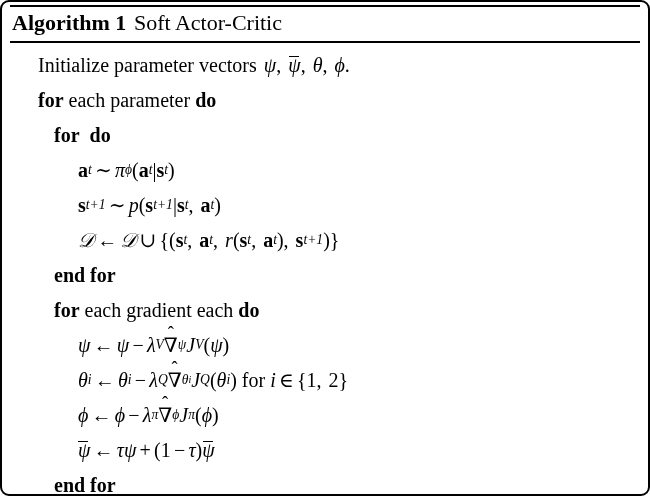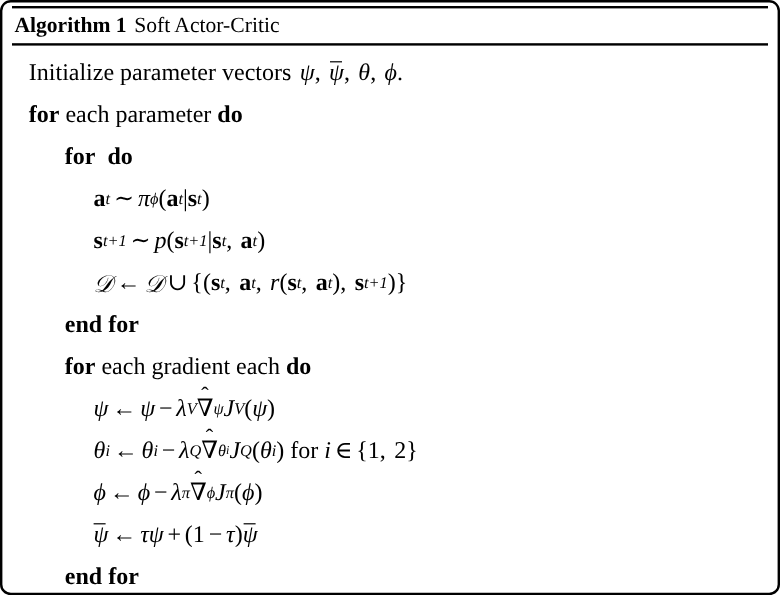--- a/index.html
+++ b/index.html
@@ -29,42 +29,42 @@
   .rule {
     height: 0;
     border-top: 2px solid #000000;
     margin: 0 8px;
   }
   .rule-top    { margin-top: 3px; }
   .rule-mid    { margin-top: 2px; }
 
   .title-line {
     padding: 4px 1px 3px 10px;
-    font-size: 18px;
+    font-size: 22px;
     line-height: 1.12;
     white-space: nowrap;
   }
   .title-line .alg-label { font-weight: bold; }
   .title-line .alg-name  { font-weight: normal; }
 
   .body-lines {
     padding: 5px 0 0 0;
   }
 
   .line {
     font-size: 20px;
     line-height: 1.0;
     height: 35px;
     white-space: nowrap;
     display: flex;
     align-items: center;
   }
 
   
-  .ind0 { padding-left: 22px; }
+  .ind0 { padding-left: 36px; }
   .ind1 { padding-left: 52px; }
   .ind2 { padding-left: 76px; }
 
   .kw { font-weight: bold; }
 
   
   .math {
     font-family: "Liberation Serif", "DejaVu Serif", serif;
   }
   .mi   { font-style: italic; }           

